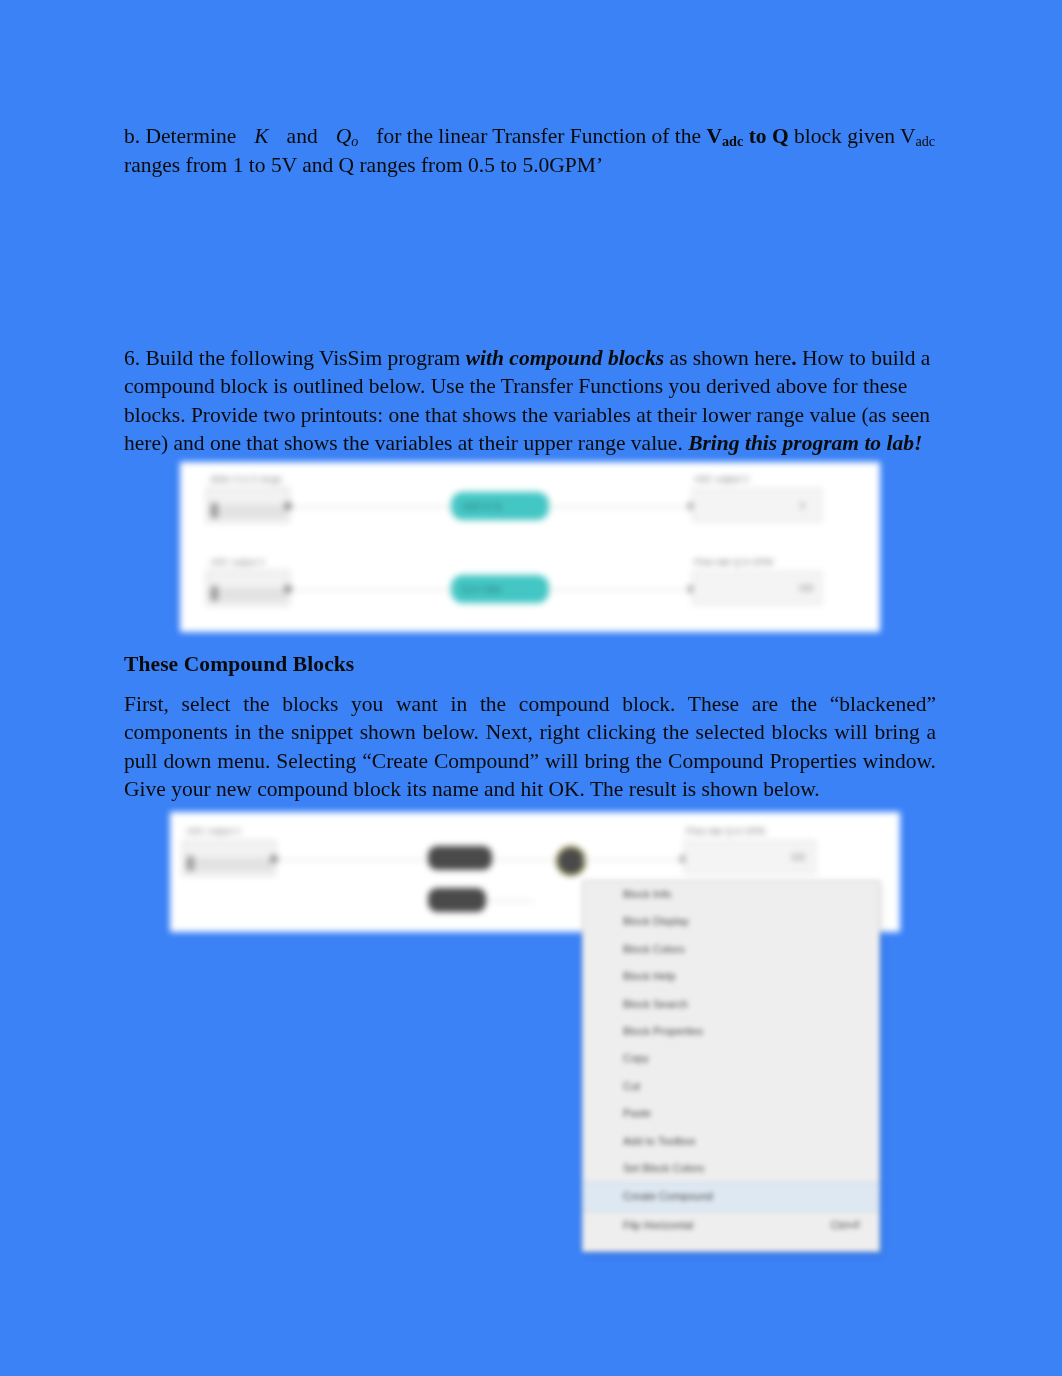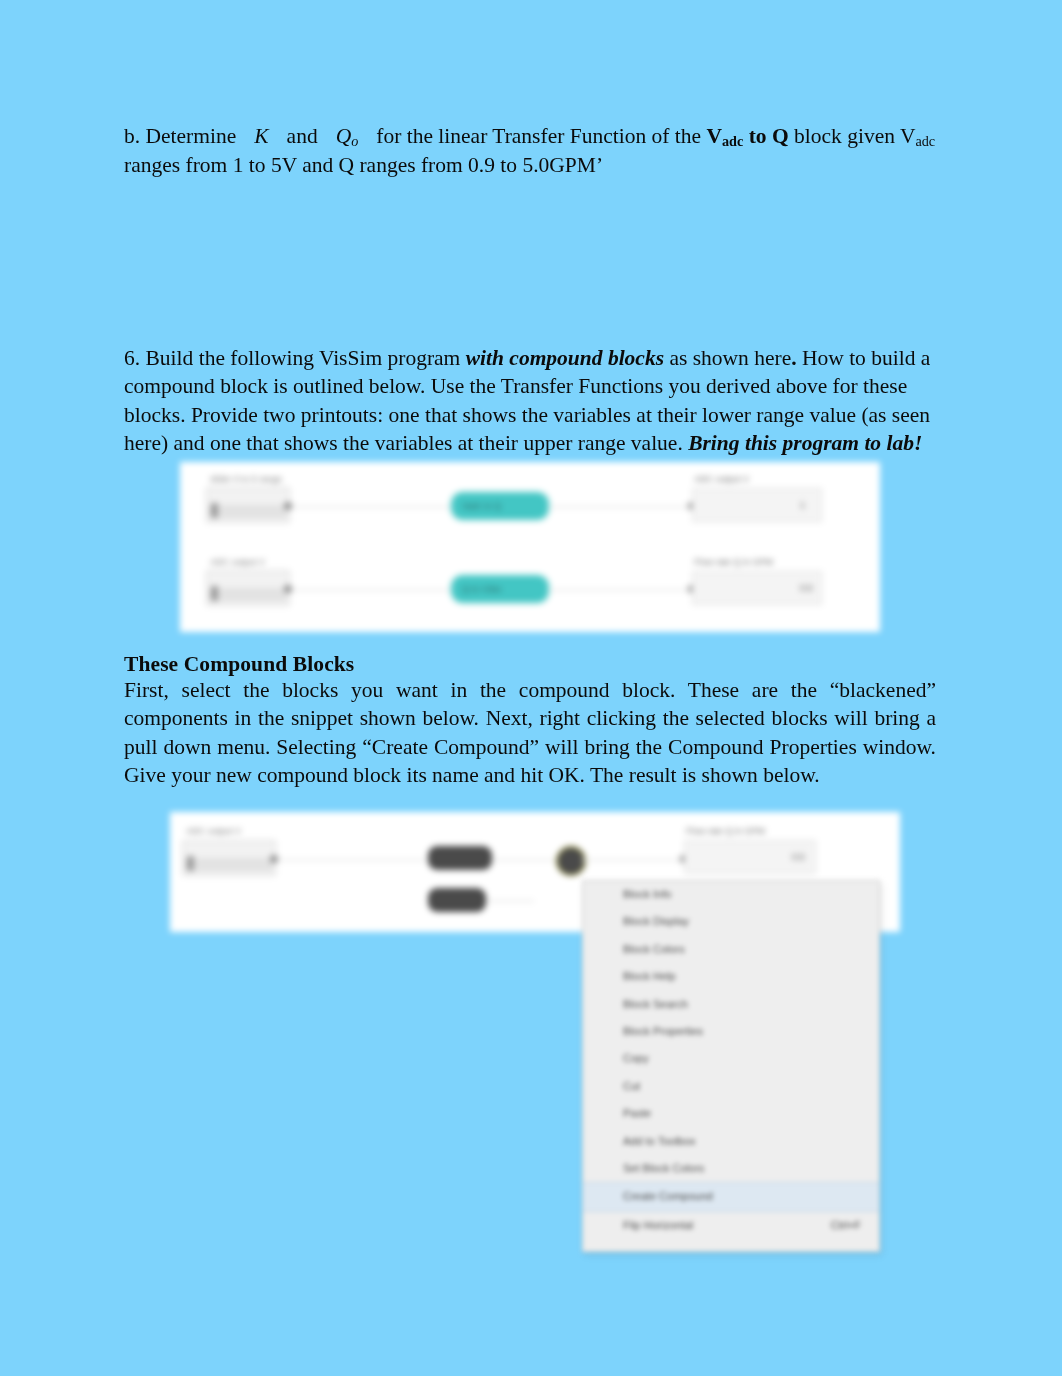--- a/index.html
+++ b/index.html
@@ -13,39 +13,39 @@
     height: 1376px;
     position: relative;
     overflow: hidden;
     font-family: "Liberation Serif", "DejaVu Serif", serif;
     color: #000000;
   }
 
   .page {
     position: absolute;
     inset: 0;
-    background: #7dd3fc;
+    background: #3b82f6;
   }
 
   
   .para {
     position: absolute;
     left: 124px;
     width: 812px;
     font-size: 21.5px;
     line-height: 1.32;
     text-align: left;
     color: #0b0b0b;
   }
   .para.justify { text-align: justify; text-justify: inter-word; }
 
   .q-b      { top: 122px; }
   .q-6      { top: 344px; }
   .h-making { top: 650px; font-weight: bold; font-size: 21.5px; letter-spacing: .1px; }
-  .p-first  { top: 676px; }
+  .p-first  { top: 690px; }
 
   .bold   { font-weight: bold; }
   .bi     { font-weight: bold; font-style: italic; margin-top: 44px; }
   .mathit { font-style: italic; font-family: "Liberation Serif", serif; }
   sub     { font-size: 0.66em; vertical-align: -0.22em; }
 
   .sp-wide { display: inline-block; width: 18px; }
 
   
   .vissim {
@@ -195,21 +195,21 @@
 </head>
 <body>
 
 <div class="page">
 
   <div class="para q-b">
     <span>b.  Determine</span><span class="sp-wide"></span><span class="mathit">K</span><span class="sp-wide"></span><span>and</span><span class="sp-wide"></span><span class="mathit"><span>Q</span><sub>o</sub></span><span class="sp-wide"></span><span>for the linear Transfer Function of the</span>
     <span class="bold"><span>V</span><sub>adc</sub><span> to Q</span></span>
     <span><span>block given V</span><sub>adc</sub></span>
     <br>
-    <span>ranges from 1 to 5V and Q ranges from 0.9 to 5.0GPM’</span>
+    <span>ranges from 1 to 5V and Q ranges from 0.5 to 5.0GPM’</span>
   </div>
 
   <div class="para q-6">
     <span>6.  Build the following VisSim program </span><span class="bi">with compound blocks</span><span> as shown here</span><span class="bold">.</span><span>  How to build a compound block is outlined below.  Use the Transfer Functions you derived above for these blocks.  Provide two printouts:  one that shows the variables at their lower range value (as seen here) and one that shows the variables at their upper range value.  </span><span class="bi">Bring this program to lab!</span>
   </div>
 
   <div class="vissim vissim-top">
 
     <div class="row" style="top:0px;">
       <div class="src-label" style="left:30px; top:12px;">slider 0 to 5 range</div>

